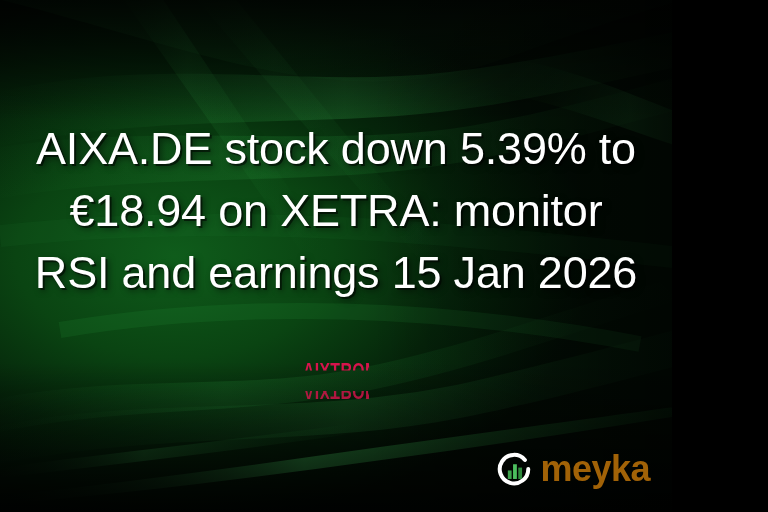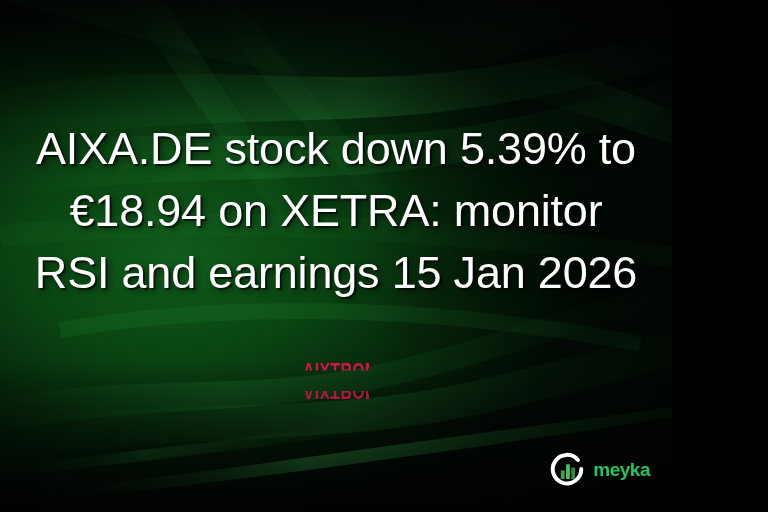--- a/index.html
+++ b/index.html
@@ -103,22 +103,22 @@
   .meyka-logo {
     position: absolute;
     right: 22px;
     bottom: 24px;
     display: flex;
     align-items: center;
     gap: 7px;
   }
   .meyka-mark { width: 38px; height: 38px; display: block; }
   .meyka-word {
-    color: #22c55e;
-    font-size: 19px;
+    color: #a16207;
+    font-size: 36px;
     font-weight: 700;
     letter-spacing: -0.5px;
     line-height: 1;
   }
 </style>
 </head>
 <body>
 
 <div id="canvas">
 

